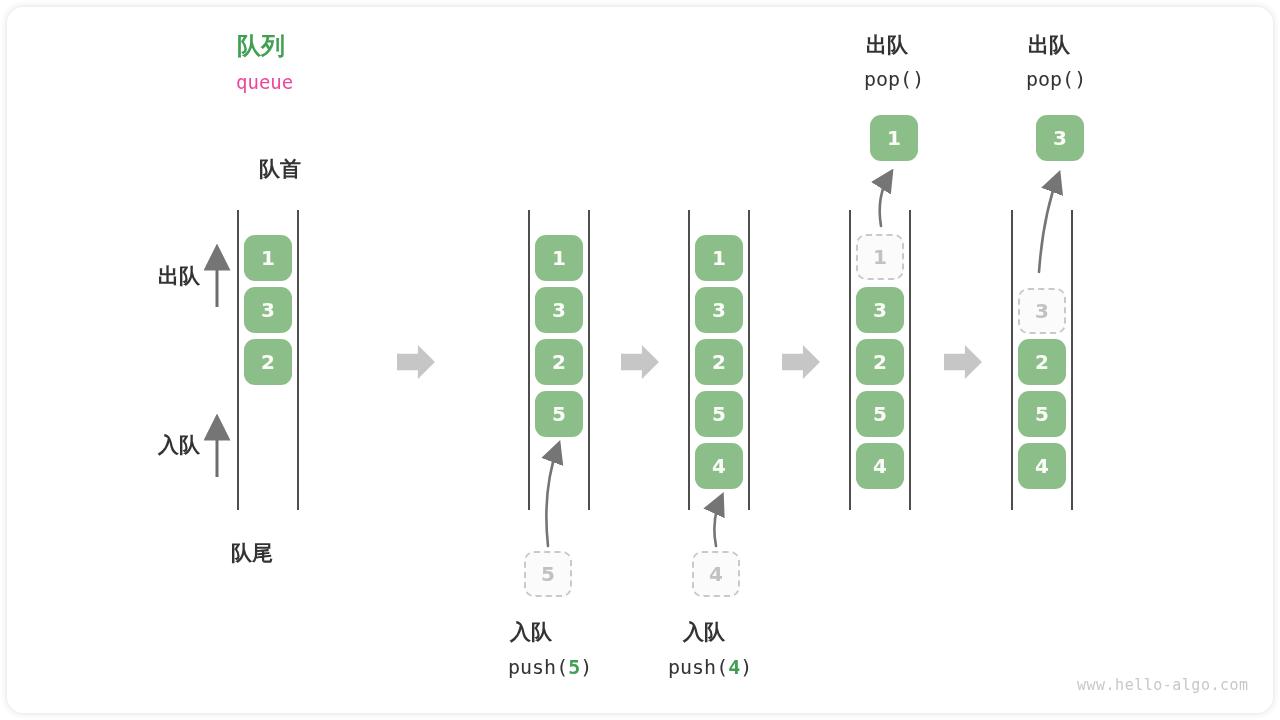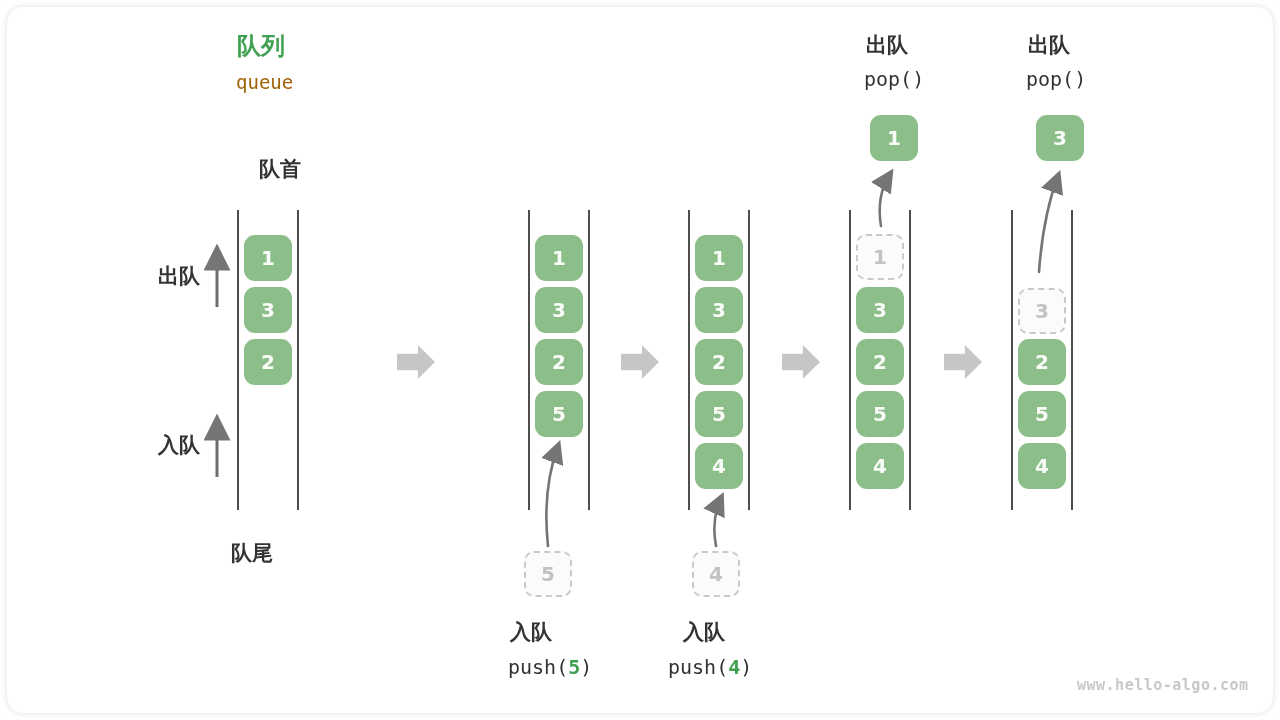--- a/index.html
+++ b/index.html
@@ -8,21 +8,21 @@
     font-family:"Liberation Sans",sans-serif;color:#3a3a3a;border-radius:9px;
   }
   .card{
     position:absolute;left:7px;top:7px;right:7px;bottom:7px;
     background:#ffffff;border-radius:16px;
     box-shadow:0 0 7px rgba(0,0,0,0.14);
   }
   .mono{font-family:"DejaVu Sans Mono","Liberation Mono",monospace;}
 
   .title-zh{position:absolute;left:237px;top:30px;font-size:24px;font-weight:bold;color:#3ea050;}
-  .title-en{position:absolute;left:236px;top:71px;font-size:19px;color:#a16207;}
+  .title-en{position:absolute;left:236px;top:71px;font-size:19px;color:#ec4899;}
 
   .zh-label{position:absolute;font-size:21px;font-weight:bold;color:#333333;white-space:nowrap;}
   .op-code{position:absolute;font-size:20px;color:#333333;white-space:nowrap;}
   .op-code .arg{color:#3ea050;font-weight:bold;}
 
   .channel{
     position:absolute;top:210px;height:300px;width:58px;
     border-left:2px solid #4e4e4e;border-right:2px solid #4e4e4e;
   }
 
@@ -38,21 +38,21 @@
     width:44px;height:42px;border-radius:10px;
   }
 
   .block-arrow{
     position:absolute;width:38px;height:34px;background:#c6c6c6;
     clip-path:polygon(0% 26%,55% 26%,55% 0%,100% 50%,55% 100%,55% 74%,0% 74%);
   }
 
   .arrow-layer{position:absolute;left:0;top:0;width:1280px;height:720px;pointer-events:none;}
 
-  .watermark{position:absolute;left:1077px;top:676px;font-size:15px;color:#c8c8c8;letter-spacing:0.5px;font-weight:bold;}
+  .watermark{position:absolute;left:1077px;top:676px;font-size:15px;color:#c8c8c8;letter-spacing:0.5px;}
 </style>
 </head>
 <body>
 
 <div class="canvas">
 
   <div class="card"></div>
 
   <div class="title-zh">队列</div>
   <div class="title-en mono">queue</div>

